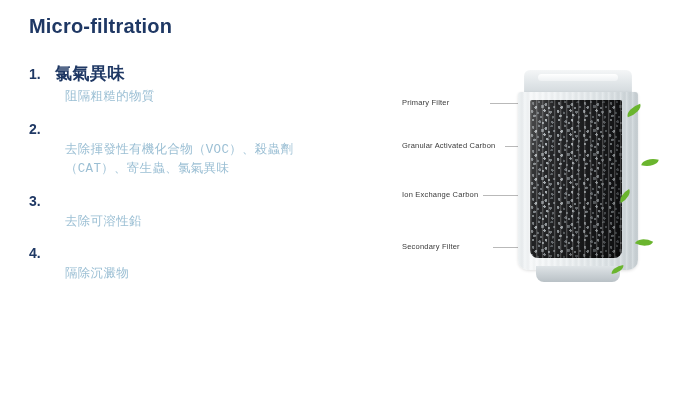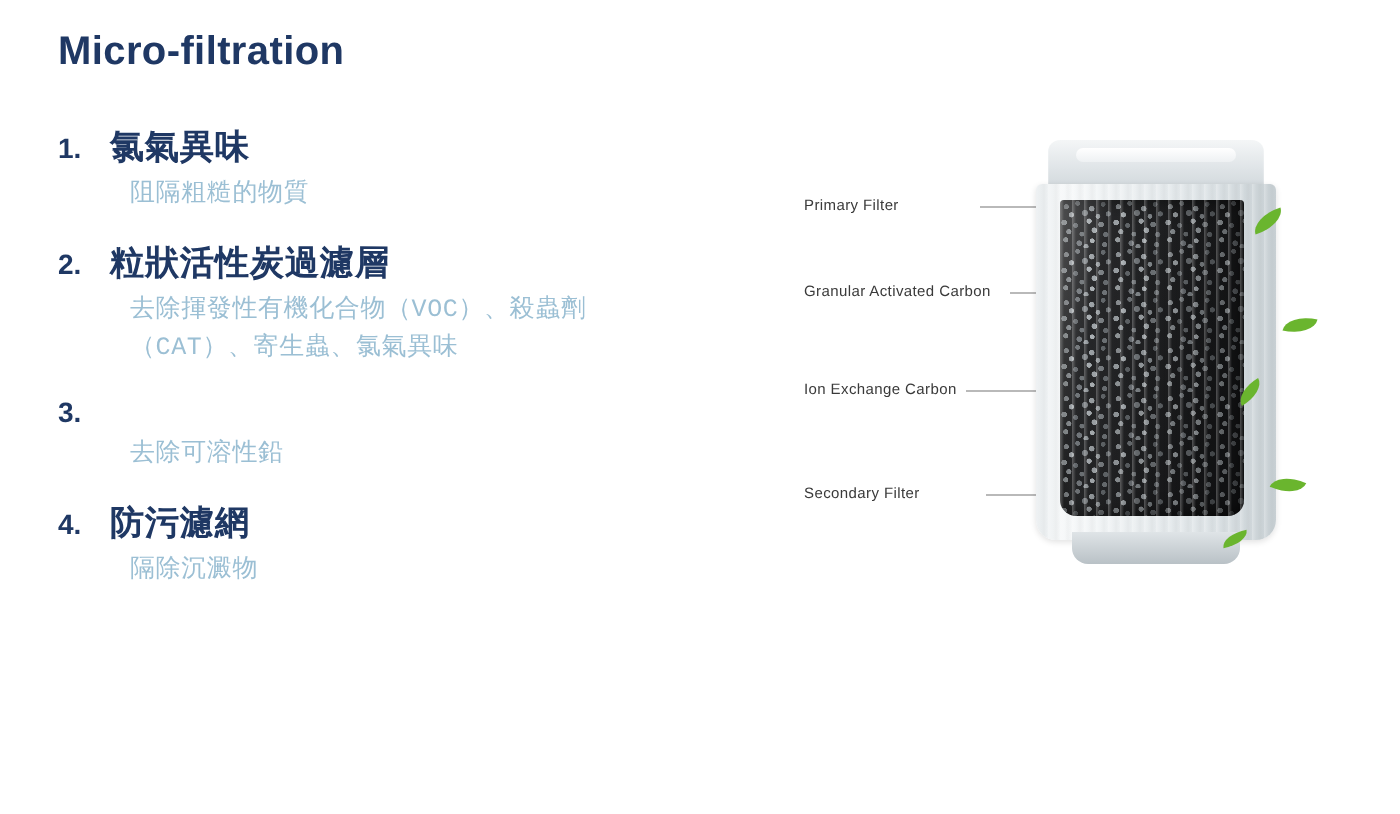--- a/index.html
+++ b/index.html
@@ -231,41 +231,39 @@
         <span class="head-text">氯氣異味</span>
       </div>
       <div class="sub">
         <span>阻隔粗糙的物質</span>
       </div>
     </div>
 
     <div class="item">
       <div class="item-head">
         <span class="num">2.</span>
-        <span class="head-text">粒狀活性炭過濾層</span>
       </div>
       <div class="sub">
         <span>去除揮發性有機化合物（VOC）、殺蟲劑</span>
         <span class="l2">（CAT）、寄生蟲、氯氣異味</span>
       </div>
     </div>
 
     <div class="item">
       <div class="item-head">
         <span class="num">3.</span>
       </div>
       <div class="sub">
         <span>去除可溶性鉛</span>
       </div>
     </div>
 
     <div class="item">
       <div class="item-head">
         <span class="num">4.</span>
-        <span class="head-text">防污濾網</span>
       </div>
       <div class="sub">
         <span>隔除沉澱物</span>
       </div>
     </div>
 
   </div>
 
   <div class="diagram">
 

